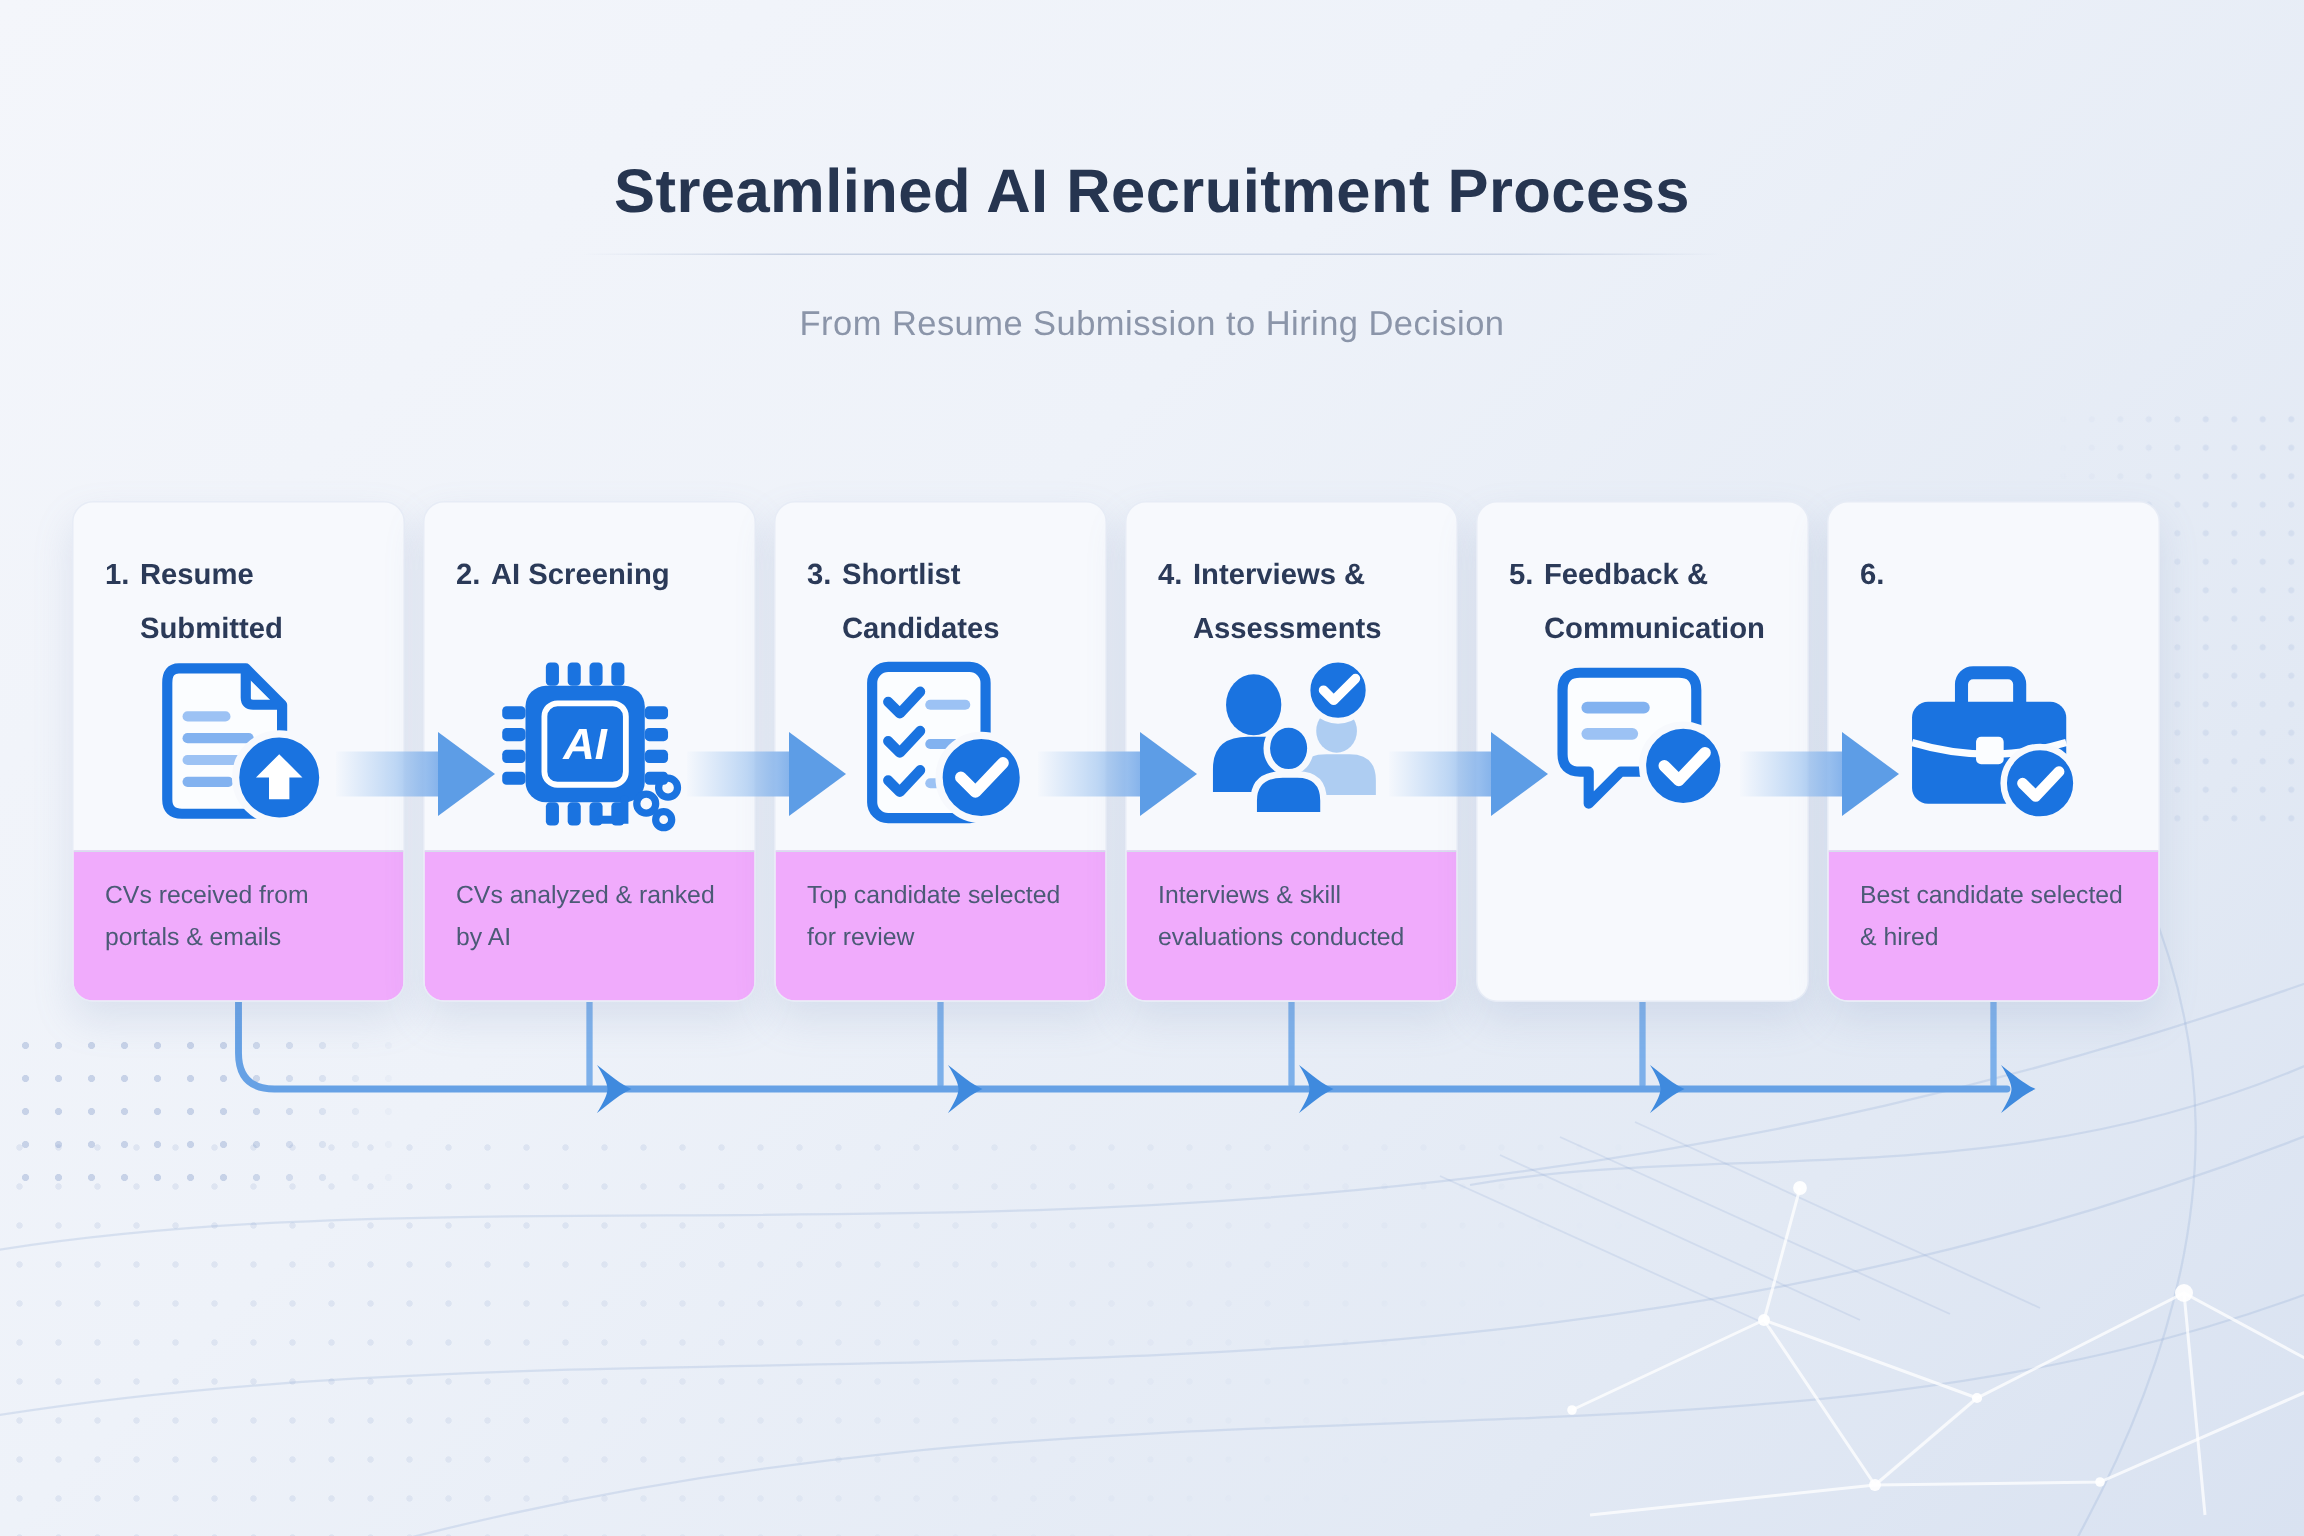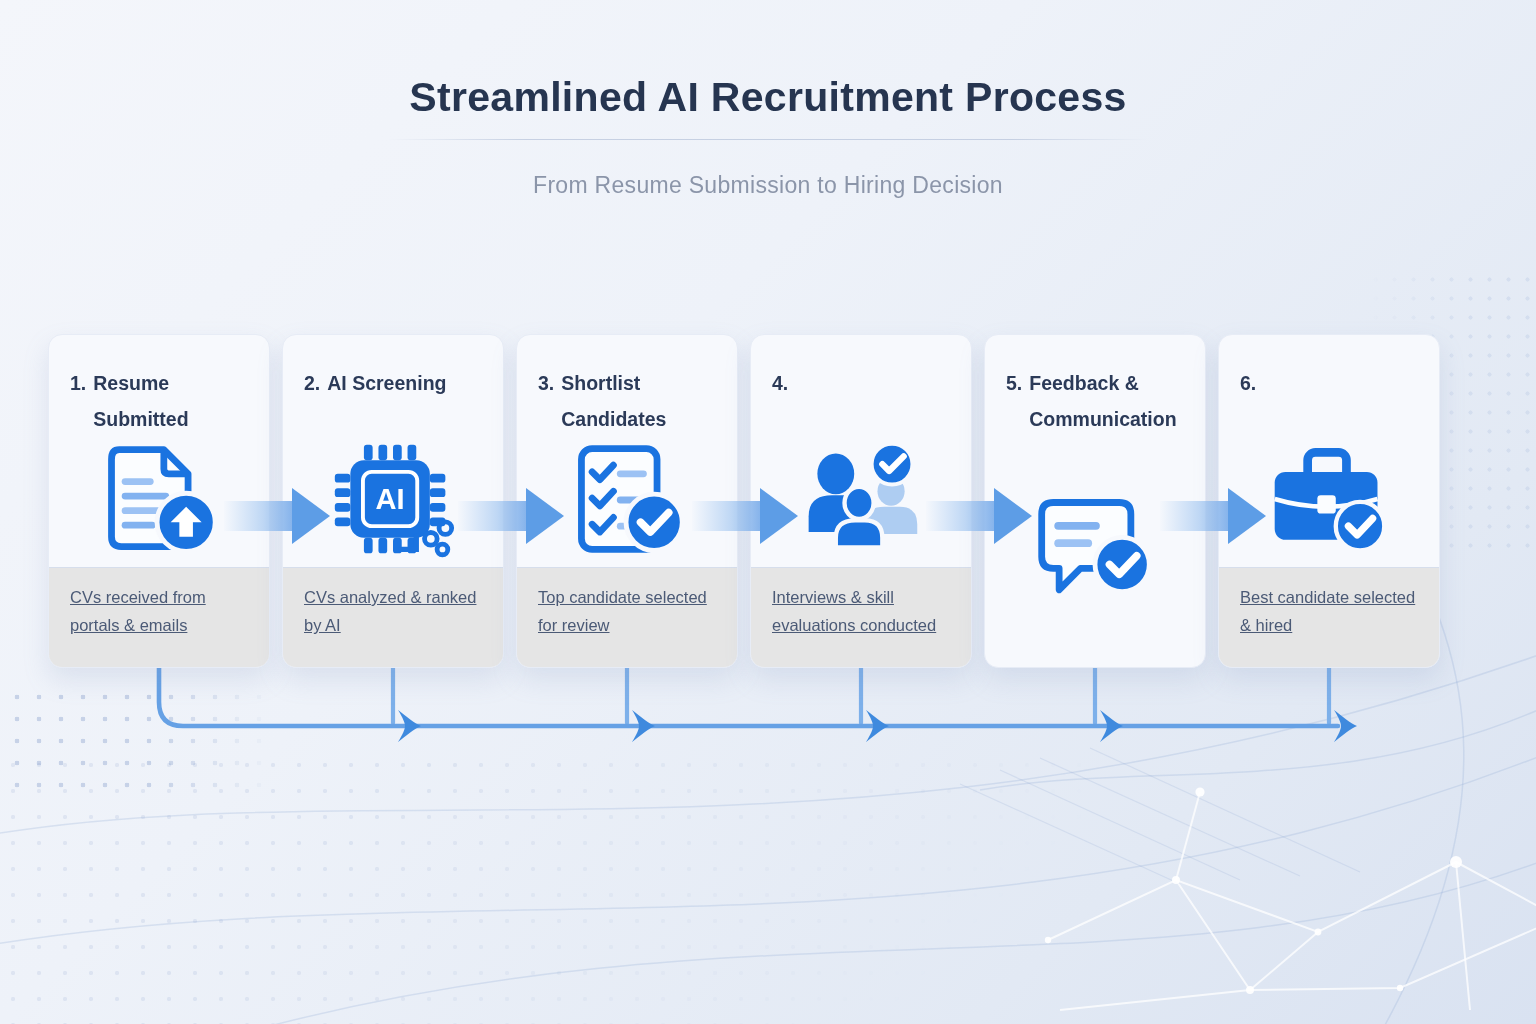--- a/index.html
+++ b/index.html
@@ -32,21 +32,21 @@
     background-image:radial-gradient(rgba(120,150,205,0.14) 1.8px, transparent 2.3px);
     background-size:19px 19px;
     -webkit-mask-image:linear-gradient(to left, #000 40%, transparent);
             mask-image:linear-gradient(to left, #000 40%, transparent);
   }
   svg.bg-art { left:0; top:0; width:1536px; height:1024px; position:absolute; }
 
   
   .header { position:absolute; left:0; top:0; width:1536px; text-align:center; }
   .title {
-    margin-top:74px; font-size:41px; font-weight:bold; letter-spacing:0.3px;
+    margin-top:104px; font-size:41px; font-weight:bold; letter-spacing:0.3px;
     color:#263550;
   }
   .title-divider {
     width:760px; height:1px; margin:18px auto 0 auto;
     background:linear-gradient(to right, transparent, rgba(165,180,208,0.55) 18%, rgba(165,180,208,0.55) 82%, transparent);
   }
   .subtitle { margin-top:32px; font-size:23px; color:#8b95a9; letter-spacing:0.3px; }
 
   
   .cards { position:absolute; left:48px; top:334px; width:1392px; height:334px; display:flex; gap:12px; z-index:3; }
@@ -56,27 +56,27 @@
     border:1px solid #e7ecf6; border-radius:14px;
     box-shadow:0 12px 26px rgba(124,145,186,0.18);
     overflow:hidden;
   }
   .card-title {
     padding:30px 14px 0 21px; height:104px;
     display:flex; gap:7px;
     font-weight:bold; font-size:19.5px; line-height:1.85; color:#2b3a58;
   }
   .card-title .num { flex:none; }
-  .icon-wrap { flex:1; display:flex; align-items:center; justify-content:center; padding-bottom:6px; }
+  .icon-wrap { flex:1; display:flex; justify-content:center; padding-bottom:6px;font-style:italic; }
   .icon-wrap svg { display:block; }
   .card-footer {
     height:100px; flex:none;
-    border-top:1px solid #d6deec; background:#e5e5e5;
+    border-top:1px solid #d6deec; background:#f0abfc;
     padding:15px 14px 0 21px;
-    font-size:16.5px; line-height:1.72; color:#4b5a76;text-decoration:underline;
+    font-size:16.5px; line-height:1.72; color:#4b5a76;
   }
 
   
   .flow-arrow { position:absolute; top:488px; width:106px; height:56px; z-index:4; }
   .flow-arrow .shaft {
     position:absolute; left:0; top:13px; width:72px; height:30px;
     background:linear-gradient(to right, rgba(203,224,248,0.05), rgba(160,197,240,0.65) 55%, #7fafea);
   }
   .flow-arrow .head {
     position:absolute; left:68px; top:0; width:0; height:0;
@@ -238,20 +238,21 @@
           <circle cx="93" cy="80" r="29" fill="#1a73e0" stroke="#f7f9fd" stroke-width="5"></circle>
           <path d="M79,80 l10,10 l19,-20" fill="none" stroke="#ffffff" stroke-width="8" stroke-linecap="round" stroke-linejoin="round"></path>
         </svg>
       </div>
       <div class="card-footer">Top candidate selected for review</div>
     </div>
 
     <div class="card">
       <div class="card-title">
         <span class="num">4.</span>
+        <span class="txt">Interviews &amp; Assessments</span>
       </div>
       <div class="icon-wrap">
         <svg width="128" height="114" viewBox="0 0 132 114">
           <g fill="#aecdf2">
             <ellipse cx="97" cy="48" rx="14" ry="15"></ellipse>
             <path d="M70,92 V82 Q70,64 90,64 H106 Q124,64 124,82 V92 Z"></path>
           </g>
           <g fill="#1a73e0">
             <ellipse cx="40" cy="30" rx="19" ry="21"></ellipse>
             <path d="M12,90 V74 Q12,52 36,52 H48 Q70,52 70,74 V90 Z"></path>

